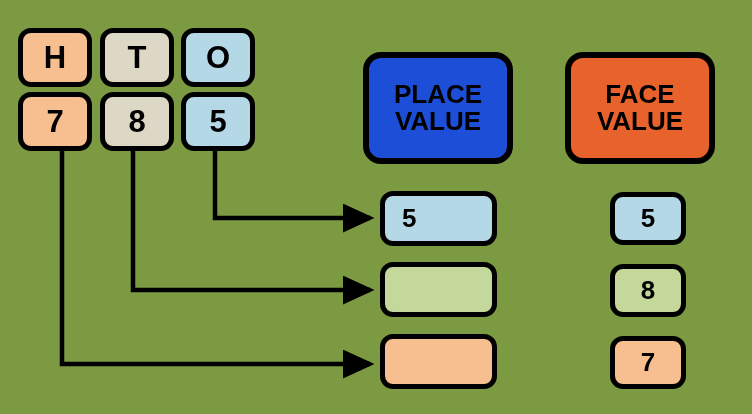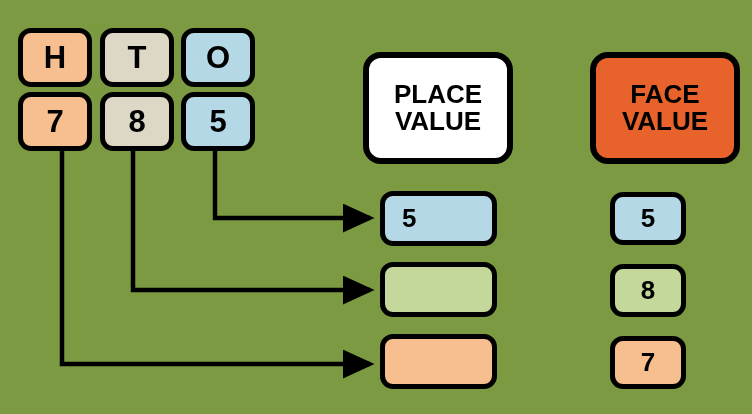--- a/index.html
+++ b/index.html
@@ -66,21 +66,21 @@
     width: 76px;
     height: 53px;
     font-size: 26px;
     border-radius: 13px;
   }
   
   .fill-peach { background: #f7be8f; }
   .fill-tan   { background: #dcd8c5; }
   .fill-blue  { background: #b4d8e6; }
   .fill-green { background: #c3d89a; }
-  .fill-gold  { background: #ffffff; }
+  .fill-gold  { background: #1d4ed8; }
   .fill-orange{ background: #e8622c; }
   
   #connectors {
     position: absolute;
     left: 0;
     top: 0;
     width: 752px;
     height: 414px;
     pointer-events: none;
   }
@@ -108,21 +108,21 @@
   </div>
   <div class="box hto-digit fill-blue" style="left:181px; top:92px;">
     <span>5</span>
   </div>
 
   <div class="box col-head fill-gold" style="left:363px; top:52px;">
     <span>PLACE</span>
     <span>VALUE</span>
   </div>
 
-  <div class="box col-head fill-orange" style="left:590px; top:52px;text-align:right;">
+  <div class="box col-head fill-orange" style="left:565px; top:52px;text-align:right;">
     <span>FACE</span>
     <span>VALUE</span>
   </div>
 
   <div class="box pv-box fill-blue" style="left:380px; top:191px;">
     <span>5</span>
   </div>
   <div class="box pv-box fill-green" style="left:380px; top:262px;">
     <span></span>
   </div>

